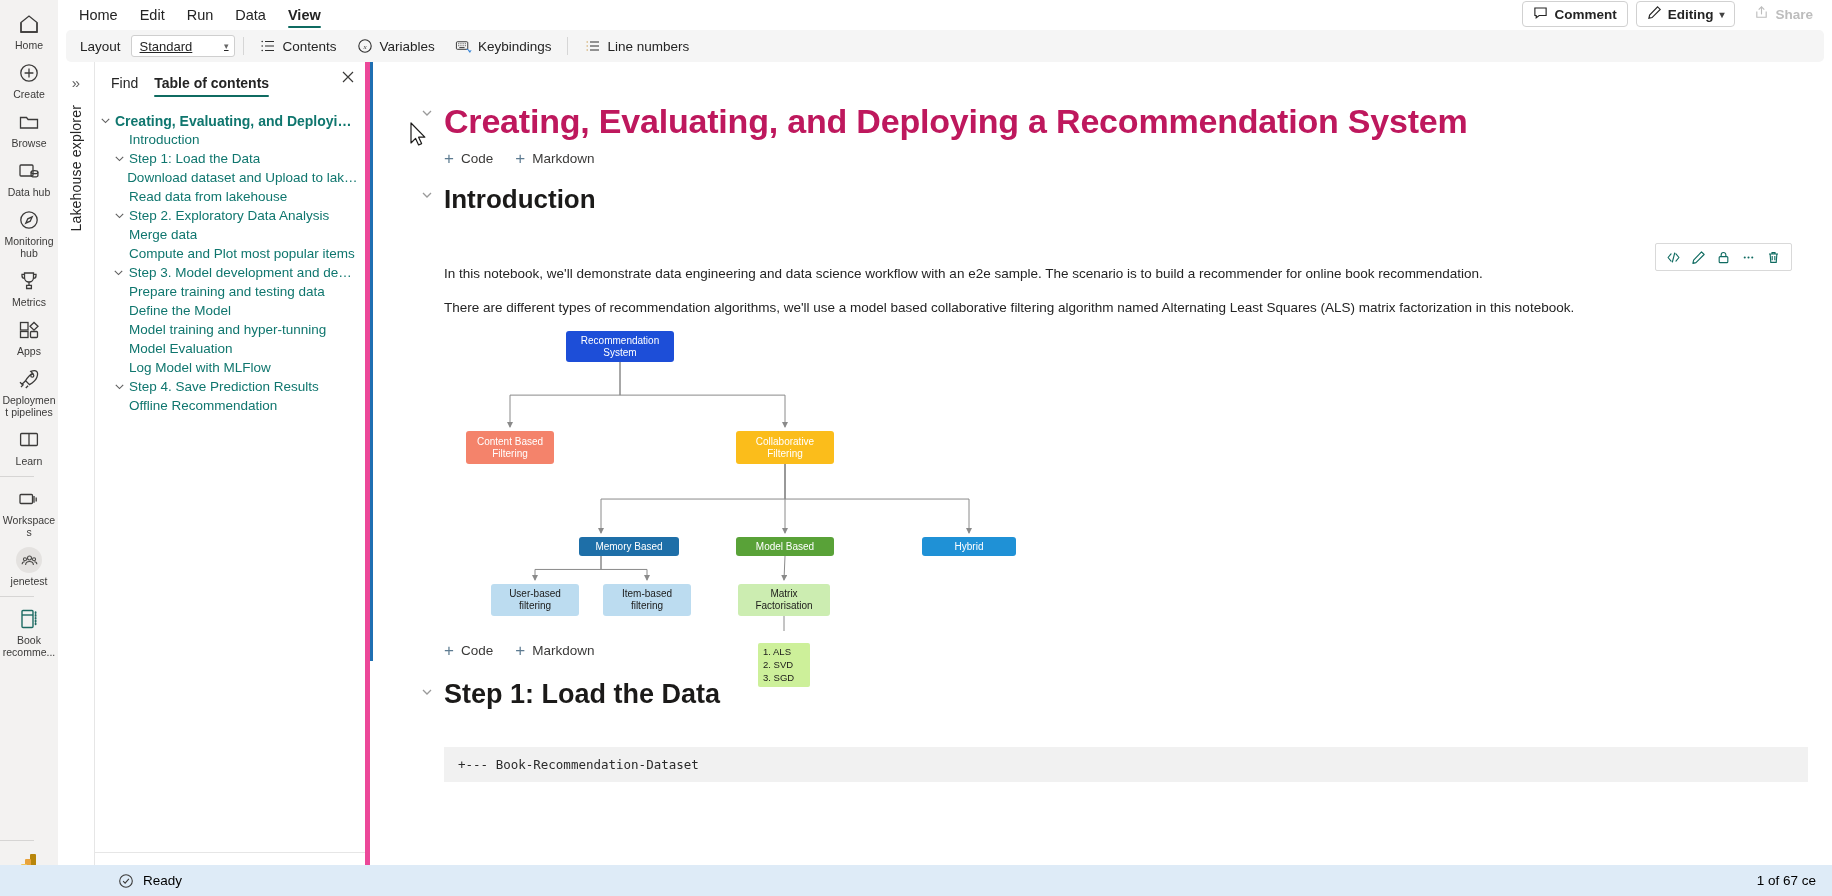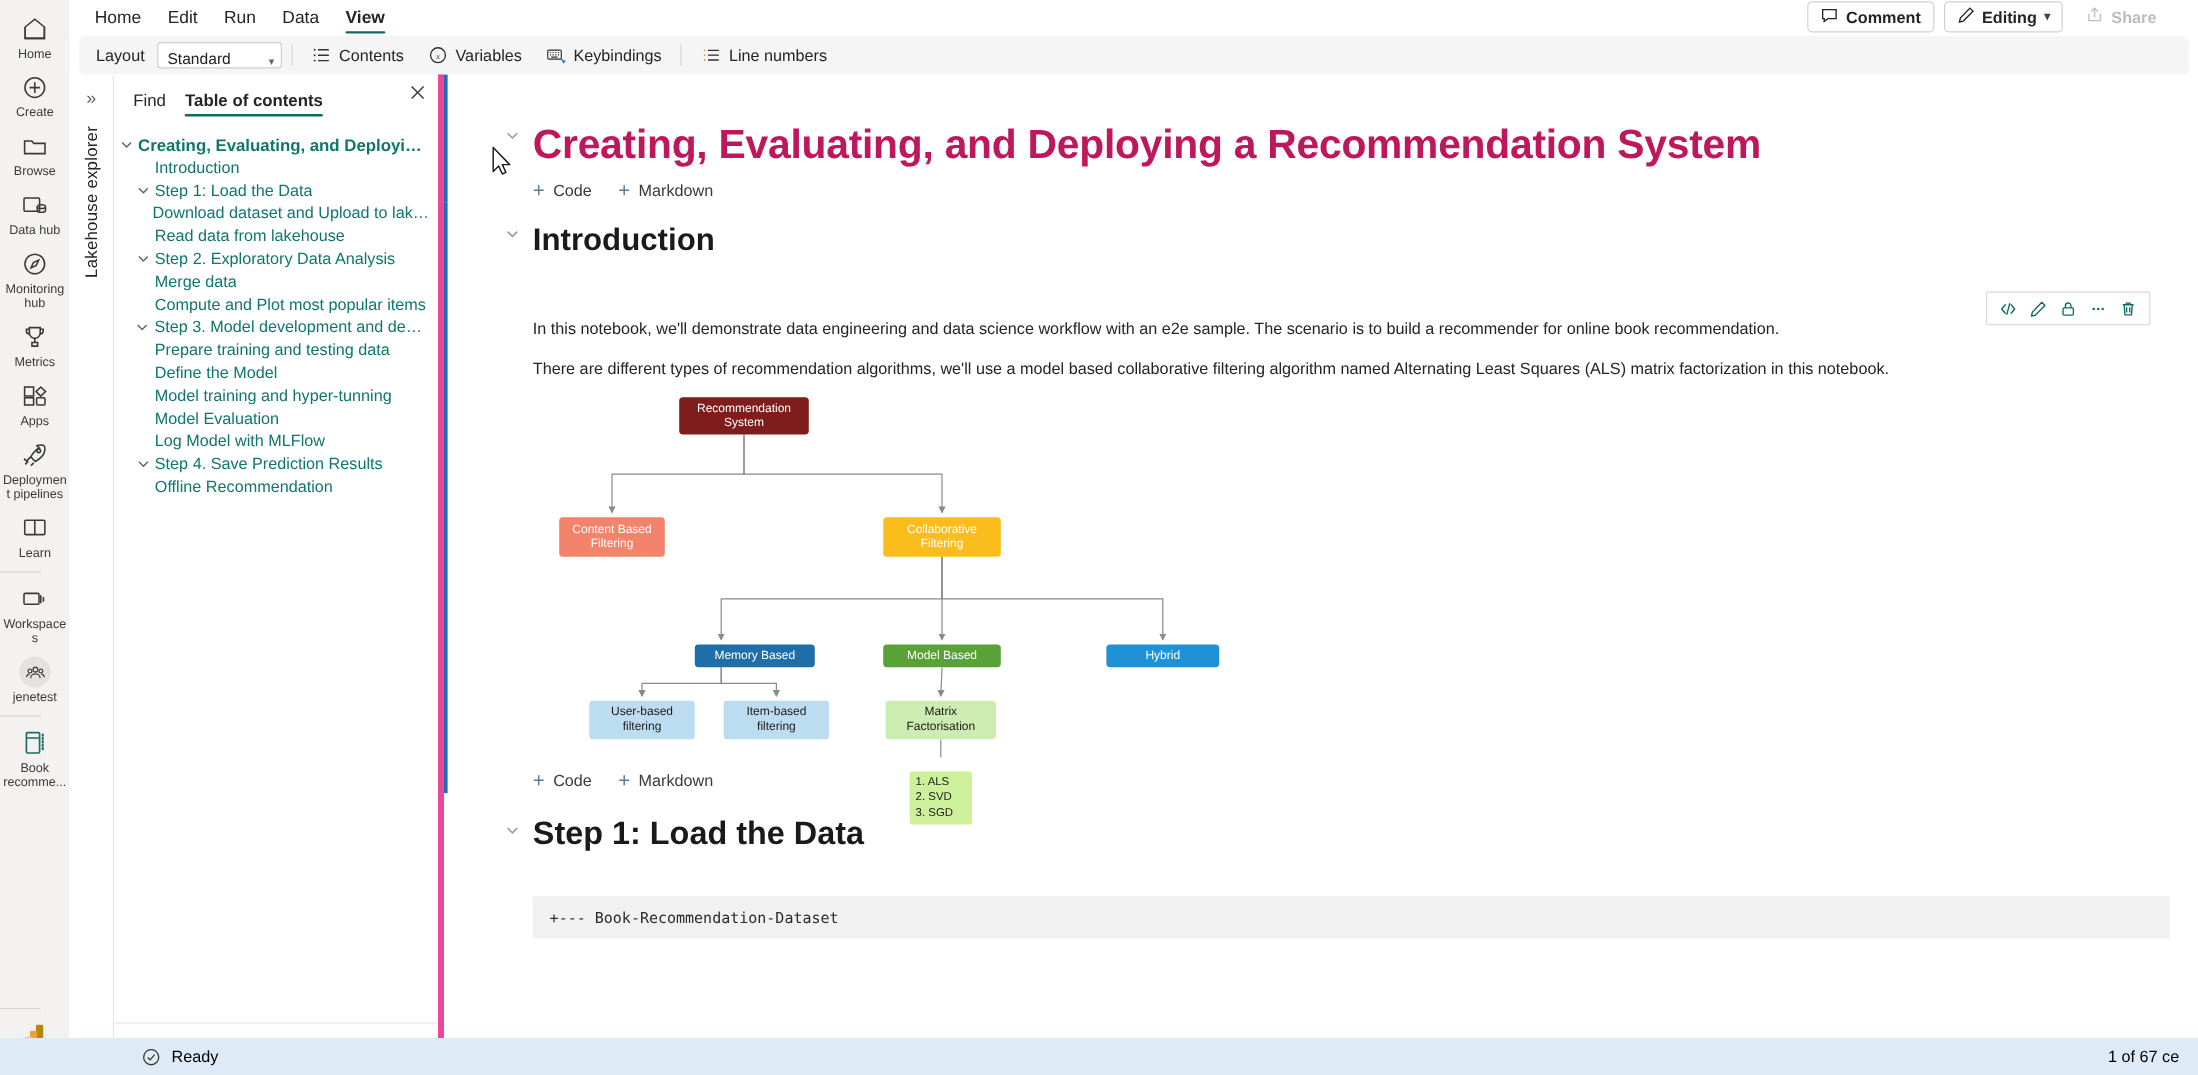--- a/index.html
+++ b/index.html
@@ -60,21 +60,21 @@
   .rtab {
     font-size: 14.5px; color: #242424; padding: 2px 11px 5px 11px;
     cursor: pointer; position: relative; white-space: nowrap;
   }
   .rtab.active { font-weight: 600; }
   .rtab.active::after {
     content: ""; position: absolute; left: 11px; right: 11px; bottom: 0;
     height: 2.5px; background: #0f6b61; border-radius: 2px;
   }
   .ribbon-right {
-    position: absolute; right: 24px; top: 1px;
+    position: absolute; right: 8px; top: 1px;
     display: flex; align-items: center; gap: 8px;
   }
   .pill-btn {
     height: 26px; border: 1px solid #d1d1d1; border-radius: 4px;
     background: #fff; display: flex; align-items: center; gap: 6px;
     padding: 0 10px; font-size: 13.5px; font-weight: 600; color: #242424;
     cursor: pointer; white-space: nowrap;
   }
   .pill-btn.ghost { border-color: transparent; color: #bdbdbd; font-weight: 600; }
   .pill-btn.ghost svg { stroke: #bdbdbd; }
@@ -82,22 +82,22 @@
   
   .ribbon-bar {
     margin: 2px 8px 0 8px;
     height: 32px; background: #f5f5f5; border-radius: 5px;
     display: flex; align-items: center; padding: 0 8px; gap: 4px;
   }
   .rb-label { font-size: 13.5px; color: #242424; padding: 0 6px; }
   .rb-select {
     height: 22px; min-width: 104px;
     border: 1px solid #cfcfcf; border-radius: 3px; background: #fff;
-    display: flex; align-items: flex-end; justify-content: space-between;
-    padding: 0 5px 0 8px; font-size: 13px; color: #242424; cursor: pointer;
+    display: flex; align-items: center; justify-content: space-between;
+    padding: 0 5px 0 8px; font-size: 13px; color: #242424; cursor: pointer; text-decoration: underline;
   }
   .rb-btn {
     height: 26px; display: flex; align-items: center; gap: 6px;
     padding: 0 8px; border-radius: 3px; font-size: 13.5px; color: #242424;
     cursor: pointer; white-space: nowrap;
   }
   .rb-div { width: 1px; height: 18px; background: #d6d6d6; margin: 0 4px; }
   .rb-ico { width: 17px; height: 17px; display:flex; align-items:center; justify-content:center; color:#2f2f2f; }
 
   
@@ -671,21 +671,21 @@
                   <path d="M154,31 L154,64.12 L44,64.12 L44,96" fill="none" stroke="#8a8a8a" stroke-width="1" marker-end="url(#ah)"></path>
                   <path d="M154,31 L154,64.12 L319,64.12 L319,96" fill="none" stroke="#8a8a8a" stroke-width="1" marker-end="url(#ah)"></path>
                   <path d="M319,133 L319,168.04 L135,168.04 L135,202" fill="none" stroke="#8a8a8a" stroke-width="1" marker-end="url(#ah)"></path>
                   <path d="M319,133 L319,202" fill="none" stroke="#8a8a8a" stroke-width="1" marker-end="url(#ah)"></path>
                   <path d="M319,133 L319,168.04 L503,168.04 L503,202" fill="none" stroke="#8a8a8a" stroke-width="1" marker-end="url(#ah)"></path>
                   <path d="M135,225 L135,238.44 L69,238.44 L69,249" fill="none" stroke="#8a8a8a" stroke-width="1" marker-end="url(#ah)"></path>
                   <path d="M135,225 L135,238.44 L181,238.44 L181,249" fill="none" stroke="#8a8a8a" stroke-width="1" marker-end="url(#ah)"></path>
                   <path d="M319,225 L318,249" fill="none" stroke="#8a8a8a" stroke-width="1" marker-end="url(#ah)"></path>
                   <path d="M318,285 L318,308" fill="none" stroke="#8a8a8a" stroke-width="1" marker-end="url(#ah)"></path>
                 </svg>
-                <div class="fnode" style="left: 100px; top: 0px; width: 108px; height: 31px; background: #7f1d1d; color: rgb(255, 255, 255);">Recommendation System</div>
+                <div class="fnode" style="left: 100px; top: 0px; width: 108px; height: 31px; background: #1d4ed8; color: rgb(255, 255, 255);">Recommendation System</div>
                 <div class="fnode" style="left: 0px; top: 100px; width: 88px; height: 33px; background: rgb(244, 131, 107); color: rgb(255, 255, 255);">Content Based Filtering</div>
                 <div class="fnode" style="left: 270px; top: 100px; width: 98px; height: 33px; background: rgb(251, 189, 27); color: rgb(255, 255, 255);">Collaborative Filtering</div>
                 <div class="fnode" style="left: 85px; top: 206px; width: 100px; height: 19px; background: rgb(30, 111, 168); color: rgb(255, 255, 255); margin-left: 28px;">Memory Based</div>
                 <div class="fnode" style="left: 270px; top: 206px; width: 98px; height: 19px; background: rgb(89, 162, 56); color: rgb(255, 255, 255);">Model Based</div>
                 <div class="fnode" style="left: 456px; top: 206px; width: 94px; height: 19px; background: rgb(31, 145, 214); color: rgb(255, 255, 255);">Hybrid</div>
                 <div class="fnode" style="left: 25px; top: 253px; width: 88px; height: 32px; background: rgb(188, 220, 240); color: rgb(27, 26, 25);">User-based filtering</div>
                 <div class="fnode" style="left: 137px; top: 253px; width: 88px; height: 32px; background: rgb(188, 220, 240); color: rgb(27, 26, 25);">Item-based filtering</div>
                 <div class="fnode" style="left: 272px; top: 253px; width: 92px; height: 32px; background: rgb(204, 237, 177); color: rgb(27, 26, 25);">Matrix Factorisation</div>
                 <div class="fnode sq" style="left: 292px; top: 312px; width: 52px; height: 44px; background: rgb(205, 240, 154); color: rgb(27, 26, 25); display: block; text-align: left; padding: 2px 5px; font-size: 9.5px; line-height: 13px;">
                   <div>1. ALS</div>

